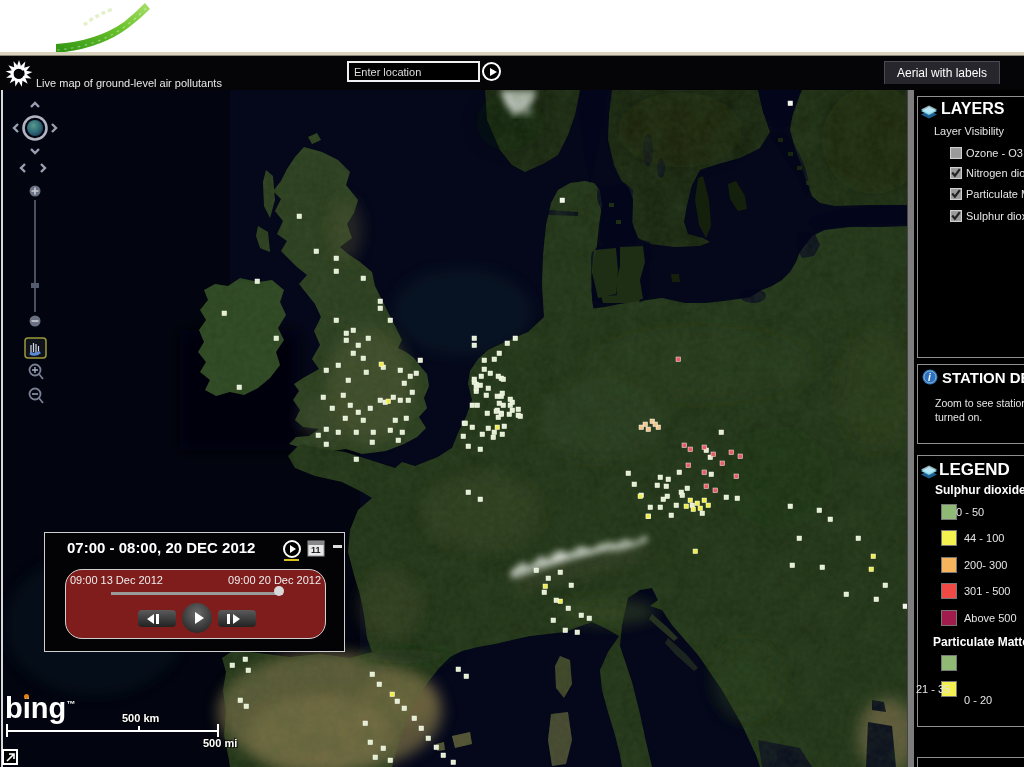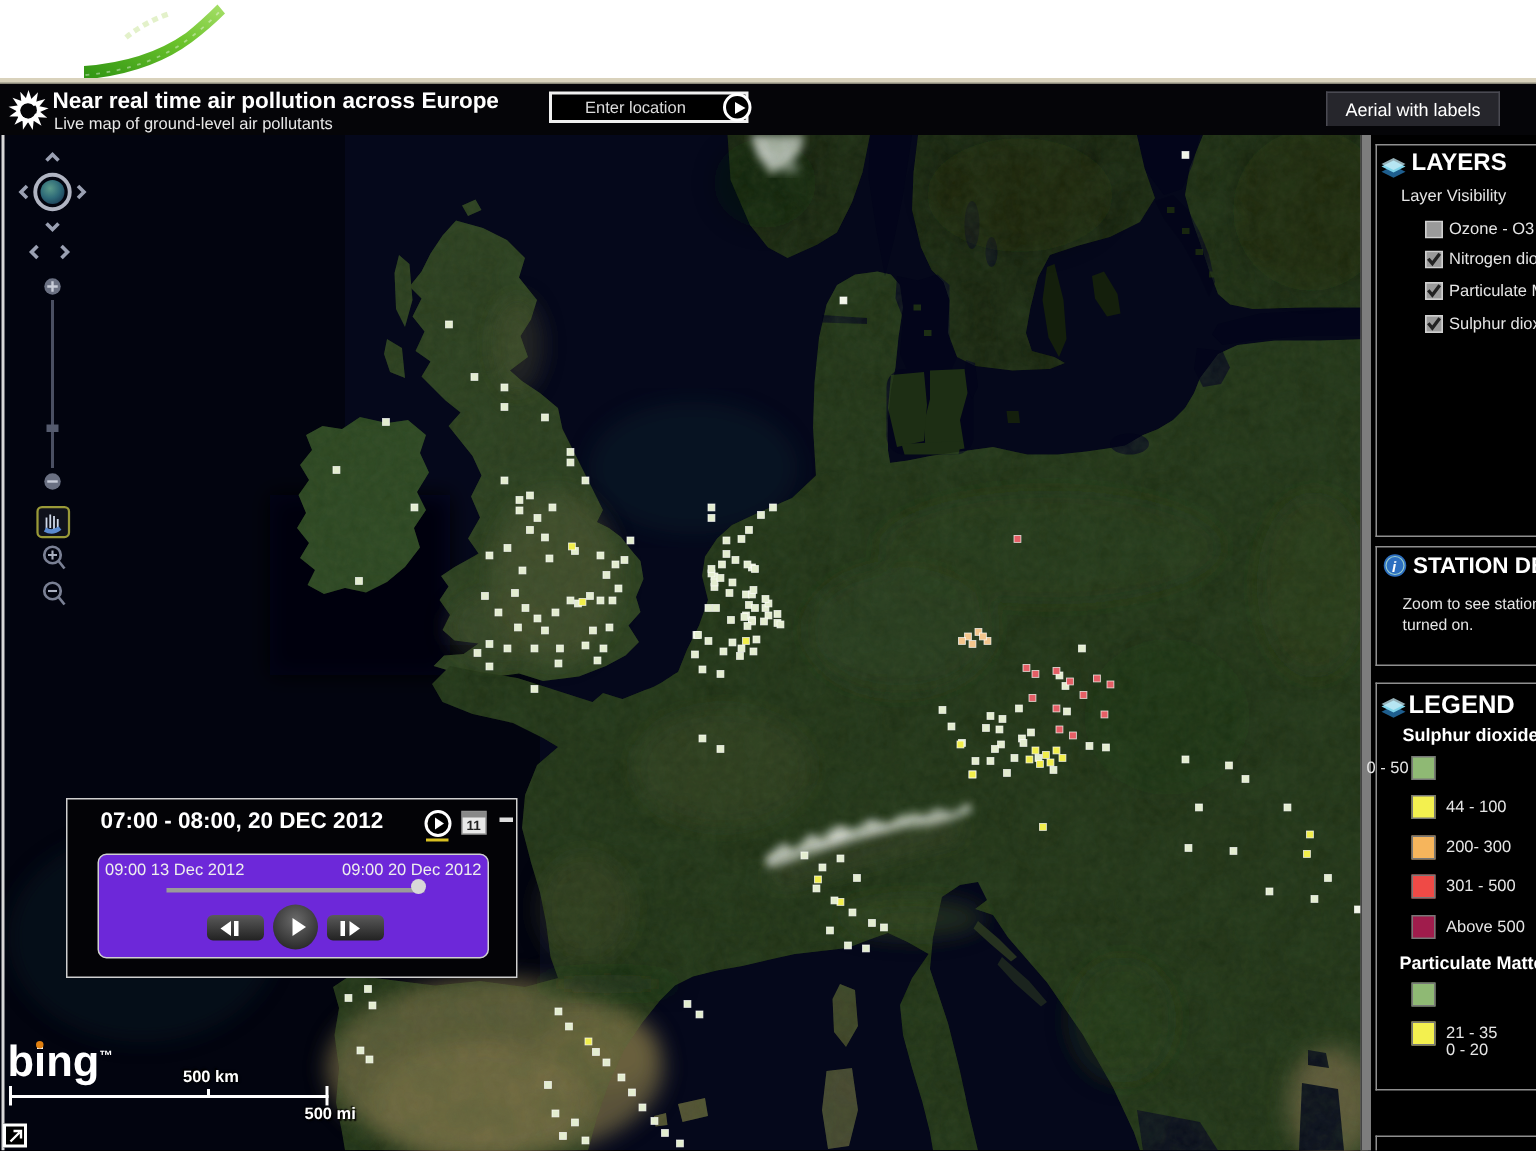--- a/index.html
+++ b/index.html
@@ -2,38 +2,38 @@
 <html><head><meta charset="utf-8">
 <style>
 * { margin:0; padding:0; box-sizing:border-box; }
 html,body { width:1024px; height:767px; overflow:hidden; background:#000; font-family:"Liberation Sans",sans-serif; }
 #stage { position:relative; width:1024px; height:767px; background:#000; }
 #top { position:absolute; left:0; top:0; width:1024px; height:52px; background:#ffffff; }
 #tanline { position:absolute; left:0; top:52px; width:1024px; height:4px; background:#d9d2bc; border-bottom:1px solid #8a8778; }
 #header { position:absolute; left:0; top:56px; width:1024px; height:34px; background:#050508; }
 #title { position:absolute; left:35px; top:59px; color:#fff; font-size:15px; letter-spacing:-0.2px; white-space:nowrap; font-weight:bold; letter-spacing:0px; }
 #subtitle { position:absolute; left:36px; top:77px; color:#e8e8e8; font-size:11px; }
-#search { position:absolute; left:366px; top:61px; width:133px; height:21px; background:#000; border:2px solid #f0f0f0; color:#ddd; font-size:11px; padding:3px 22px; }
+#search { position:absolute; left:347px; top:61px; width:133px; height:21px; background:#000; border:2px solid #f0f0f0; color:#ddd; font-size:11px; padding:3px 5px; }
 #gobtn { position:absolute; left:482px; top:62px; width:19px; height:19px; border-radius:50%; background:#000; border:2px solid #fff; }
 #gobtn:after { content:""; position:absolute; left:6px; top:4px; width:0; height:0; border-left:7px solid #fff; border-top:4px solid transparent; border-bottom:4px solid transparent; }
 .hbtn { position:absolute; top:64px; color:#eee; font-size:12px; white-space:nowrap;margin-left:45px; }
 #hb2 { position:absolute; left:884px; top:61px; width:116px; height:23px; background:#26262c; border:1px solid #4a4a52; border-bottom:none; color:#fff; font-size:12px; text-align:center; line-height:22px; }
 #mapwrap { position:absolute; left:0; top:90px; width:912px; height:677px; }
 #leftline { position:absolute; left:1px; top:90px; width:2px; height:677px; background:#d8d8d8; }
 
 #sidebar { position:absolute; left:914px; top:90px; width:110px; height:677px; background:#000; }
 #scrollbar { position:absolute; left:907px; top:90px; width:7px; height:677px; background:#7d7d7d; border-left:1px solid #444; }
 .panel { position:absolute; left:917px; background:#000; border:1px solid #8f8f8f; border-right:none; width:129px; }
 .ptitle { white-space:nowrap; }
 .ptitle { color:#fff; font-weight:bold; font-size:16px; }
 .small { color:#e5e5e5; font-size:11px; white-space:nowrap; }
 
 #tl { position:absolute; left:44px; top:532px; width:301px; height:120px; background:#030306; border:1px solid #cfcfcf;text-align:right; }
 #tltitle { position:absolute; left:22px; top:6px; color:#fff; font-weight:bold; font-size:15px; }
-#tlinner { position:absolute; left:20px; top:36px; width:261px; height:70px; border:1px solid #d0d0d0; border-radius:6px; background:#6d28d9; }
+#tlinner { position:absolute; left:20px; top:36px; width:261px; height:70px; border:1px solid #d0d0d0; border-radius:17px; background:#7f1d1d; }
 .tldate { position:absolute; top:4px; color:#eee; font-size:11px; }
 #tltrack { position:absolute; left:45px; top:22px; width:172px; height:3px; background:#9a9a9a; }
 #tlknob { position:absolute; left:208px; top:16px; width:10px; height:10px; border-radius:50%; background:#d8d8d8; }
 .tbtn { position:absolute; top:40px; width:38px; height:17px; border-radius:4px; background:linear-gradient(#5a5a5a,#222); }
 #tplay { position:absolute; left:116px; top:33px; width:30px; height:30px; border-radius:50%; background:radial-gradient(circle at 50% 35%,#6a6a6a,#1a1a1a); }
 
 #bing { position:absolute; left:5px; top:692px; color:#fff; font-size:29px; font-weight:bold; letter-spacing:0px; }
 #bing sup { font-size:9px; }
 #bingdot { position:absolute; left:24px; top:694px; width:5px; height:5px; border-radius:50%; background:#e08010; }
 .scl { position:absolute; background:#fff; }
@@ -456,21 +456,20 @@
           <use href="#pet" transform="rotate(224)"></use>
         <use href="#pet" transform="rotate(252)"></use>
           <use href="#pet" transform="rotate(280)"></use>
         <use href="#pet" transform="rotate(308)"></use>
           <use href="#pet" transform="rotate(336)"></use>
       </g>
       <circle cx="0" cy="0" r="5.6" fill="#050508"></circle>
       <path d="M4.6,-3.4 A6.4,6.4 0 1 0 5.6,2.6" fill="none" stroke="#fff" stroke-width="2.4"></path>
     </g>
   </svg>
-  <div id="title">Near real time air pollution across Europe</div>
   <div id="subtitle">Live map of ground-level air pollutants</div>
   <div id="search">Enter location</div>
   <div id="gobtn"></div>
   <div class="hbtn" style="left:840px">Aerial</div>
   <div id="hb2">Aerial with labels</div>
   <div class="hbtn" style="left:987px">Road Ma</div>
 
   <svg style="position:absolute;left:10px;top:100px" width="60" height="310" viewBox="0 0 60 310">
     <defs>
         <radialGradient id="globe" cx="40%" cy="35%" r="75%">
@@ -607,27 +606,27 @@
       <rect x="0.5" y="0.5" width="10" height="10" fill="#9a9a9a" stroke="#cfcfcf"></rect>
       <path d="M2,5 L4.5,8 L9,2" stroke="#222" stroke-width="2" fill="none"></path>
     </svg>
 <div class="small" style="position:absolute;left:966px;top:188px;white-space:nowrap">Particulate M</div>
 <svg style="position:absolute;left:950px;top:210px" width="12" height="12" viewBox="0 0 11 11">
       <rect x="0.5" y="0.5" width="10" height="10" fill="#9a9a9a" stroke="#cfcfcf"></rect>
       <path d="M2,5 L4.5,8 L9,2" stroke="#222" stroke-width="2" fill="none"></path>
     </svg>
 <div class="small" style="position:absolute;left:966px;top:210px;white-space:nowrap">Sulphur diox</div>
 <div style="position:absolute;left:941px;top:504px;width:16px;height:16px;background:#8fb974;border:1px solid #777"></div>
-<div class="small" style="position:absolute;left:911px;top:506px;white-space:nowrap">0 - 50</div>
+<div class="small" style="position:absolute;left:956px;top:506px;white-space:nowrap">0 - 50</div>
 <div style="position:absolute;left:941px;top:530px;width:16px;height:16px;background:#f3f04f;border:1px solid #777"></div>
 <div class="small" style="position:absolute;left:964px;top:532px;white-space:nowrap">44 - 100</div>
 <div style="position:absolute;left:941px;top:557px;width:16px;height:16px;background:#f6b55c;border:1px solid #777"></div>
 <div class="small" style="position:absolute;left:964px;top:559px;white-space:nowrap">200- 300</div>
 <div style="position:absolute;left:941px;top:583px;width:16px;height:16px;background:#ef4a46;border:1px solid #777"></div>
 <div class="small" style="position:absolute;left:964px;top:585px;white-space:nowrap">301 - 500</div>
 <div style="position:absolute;left:941px;top:610px;width:16px;height:16px;background:#a01c4c;border:1px solid #777"></div>
 <div class="small" style="position:absolute;left:964px;top:612px;white-space:nowrap">Above 500</div>
 <div style="position:absolute;left:941px;top:655px;width:16px;height:16px;background:#8fb974;border:1px solid #777"></div>
 <div class="small" style="position:absolute;left:964px;top:694px;white-space:nowrap">0 - 20</div>
 <div style="position:absolute;left:941px;top:681px;width:16px;height:16px;background:#f3f04f;border:1px solid #777"></div>
-<div class="small" style="position:absolute;left:964px;top:683px;white-space:nowrap">21 - 35</div>
+<div class="small" style="position:absolute;left:916px;top:683px;white-space:nowrap">21 - 35</div>
 <div style="position:absolute;left:933px;top:635px;color:#fff;font-weight:bold;font-size:12px;white-space:nowrap">Particulate Matter 1</div>
 </div>
 
 </body></html>

